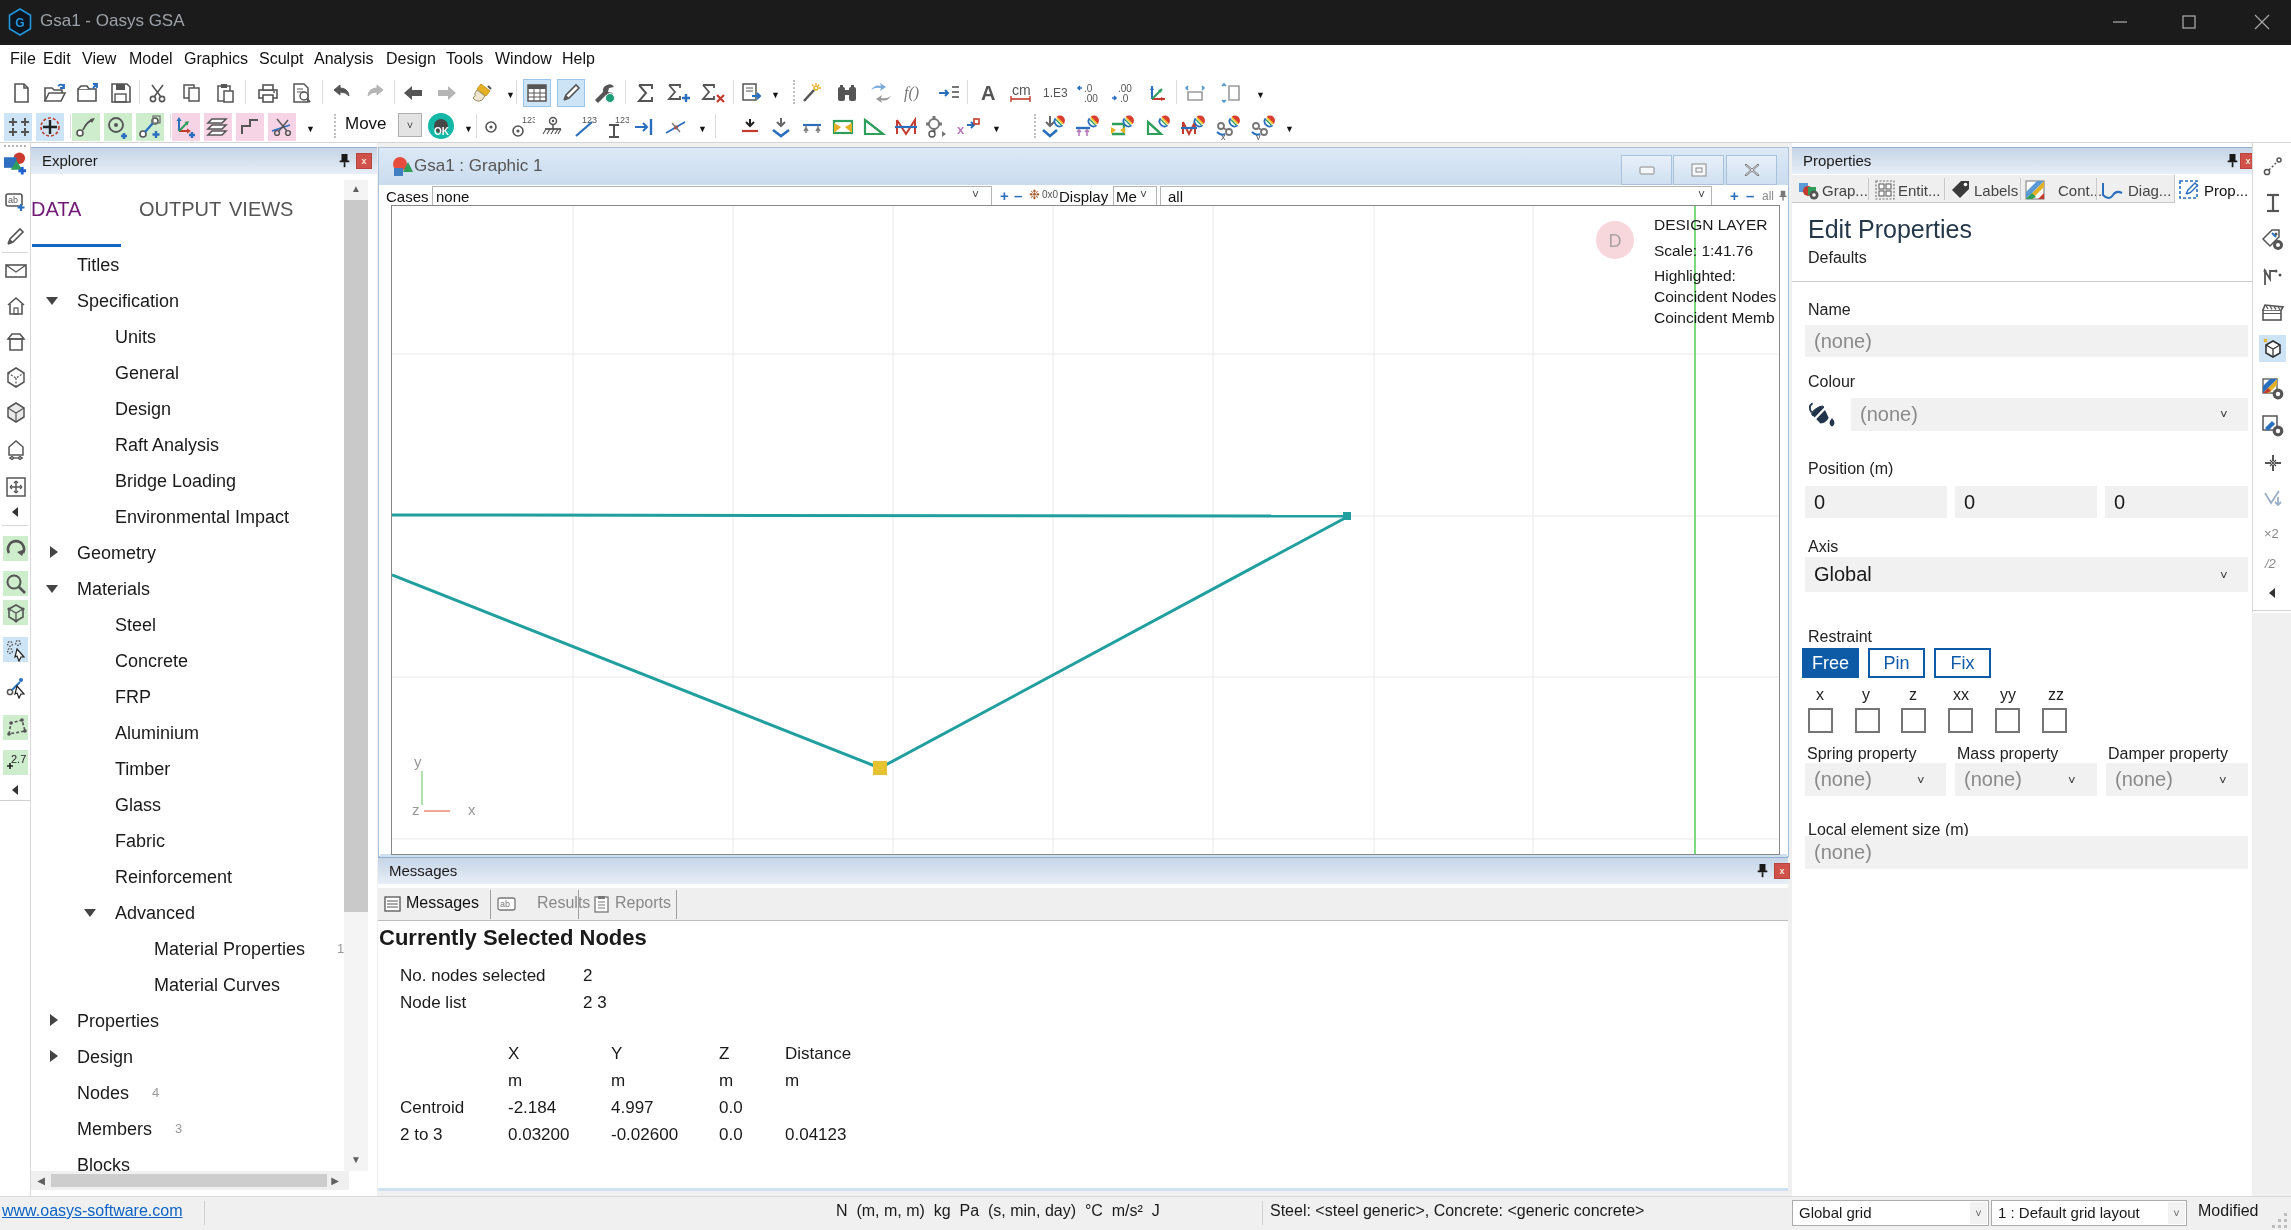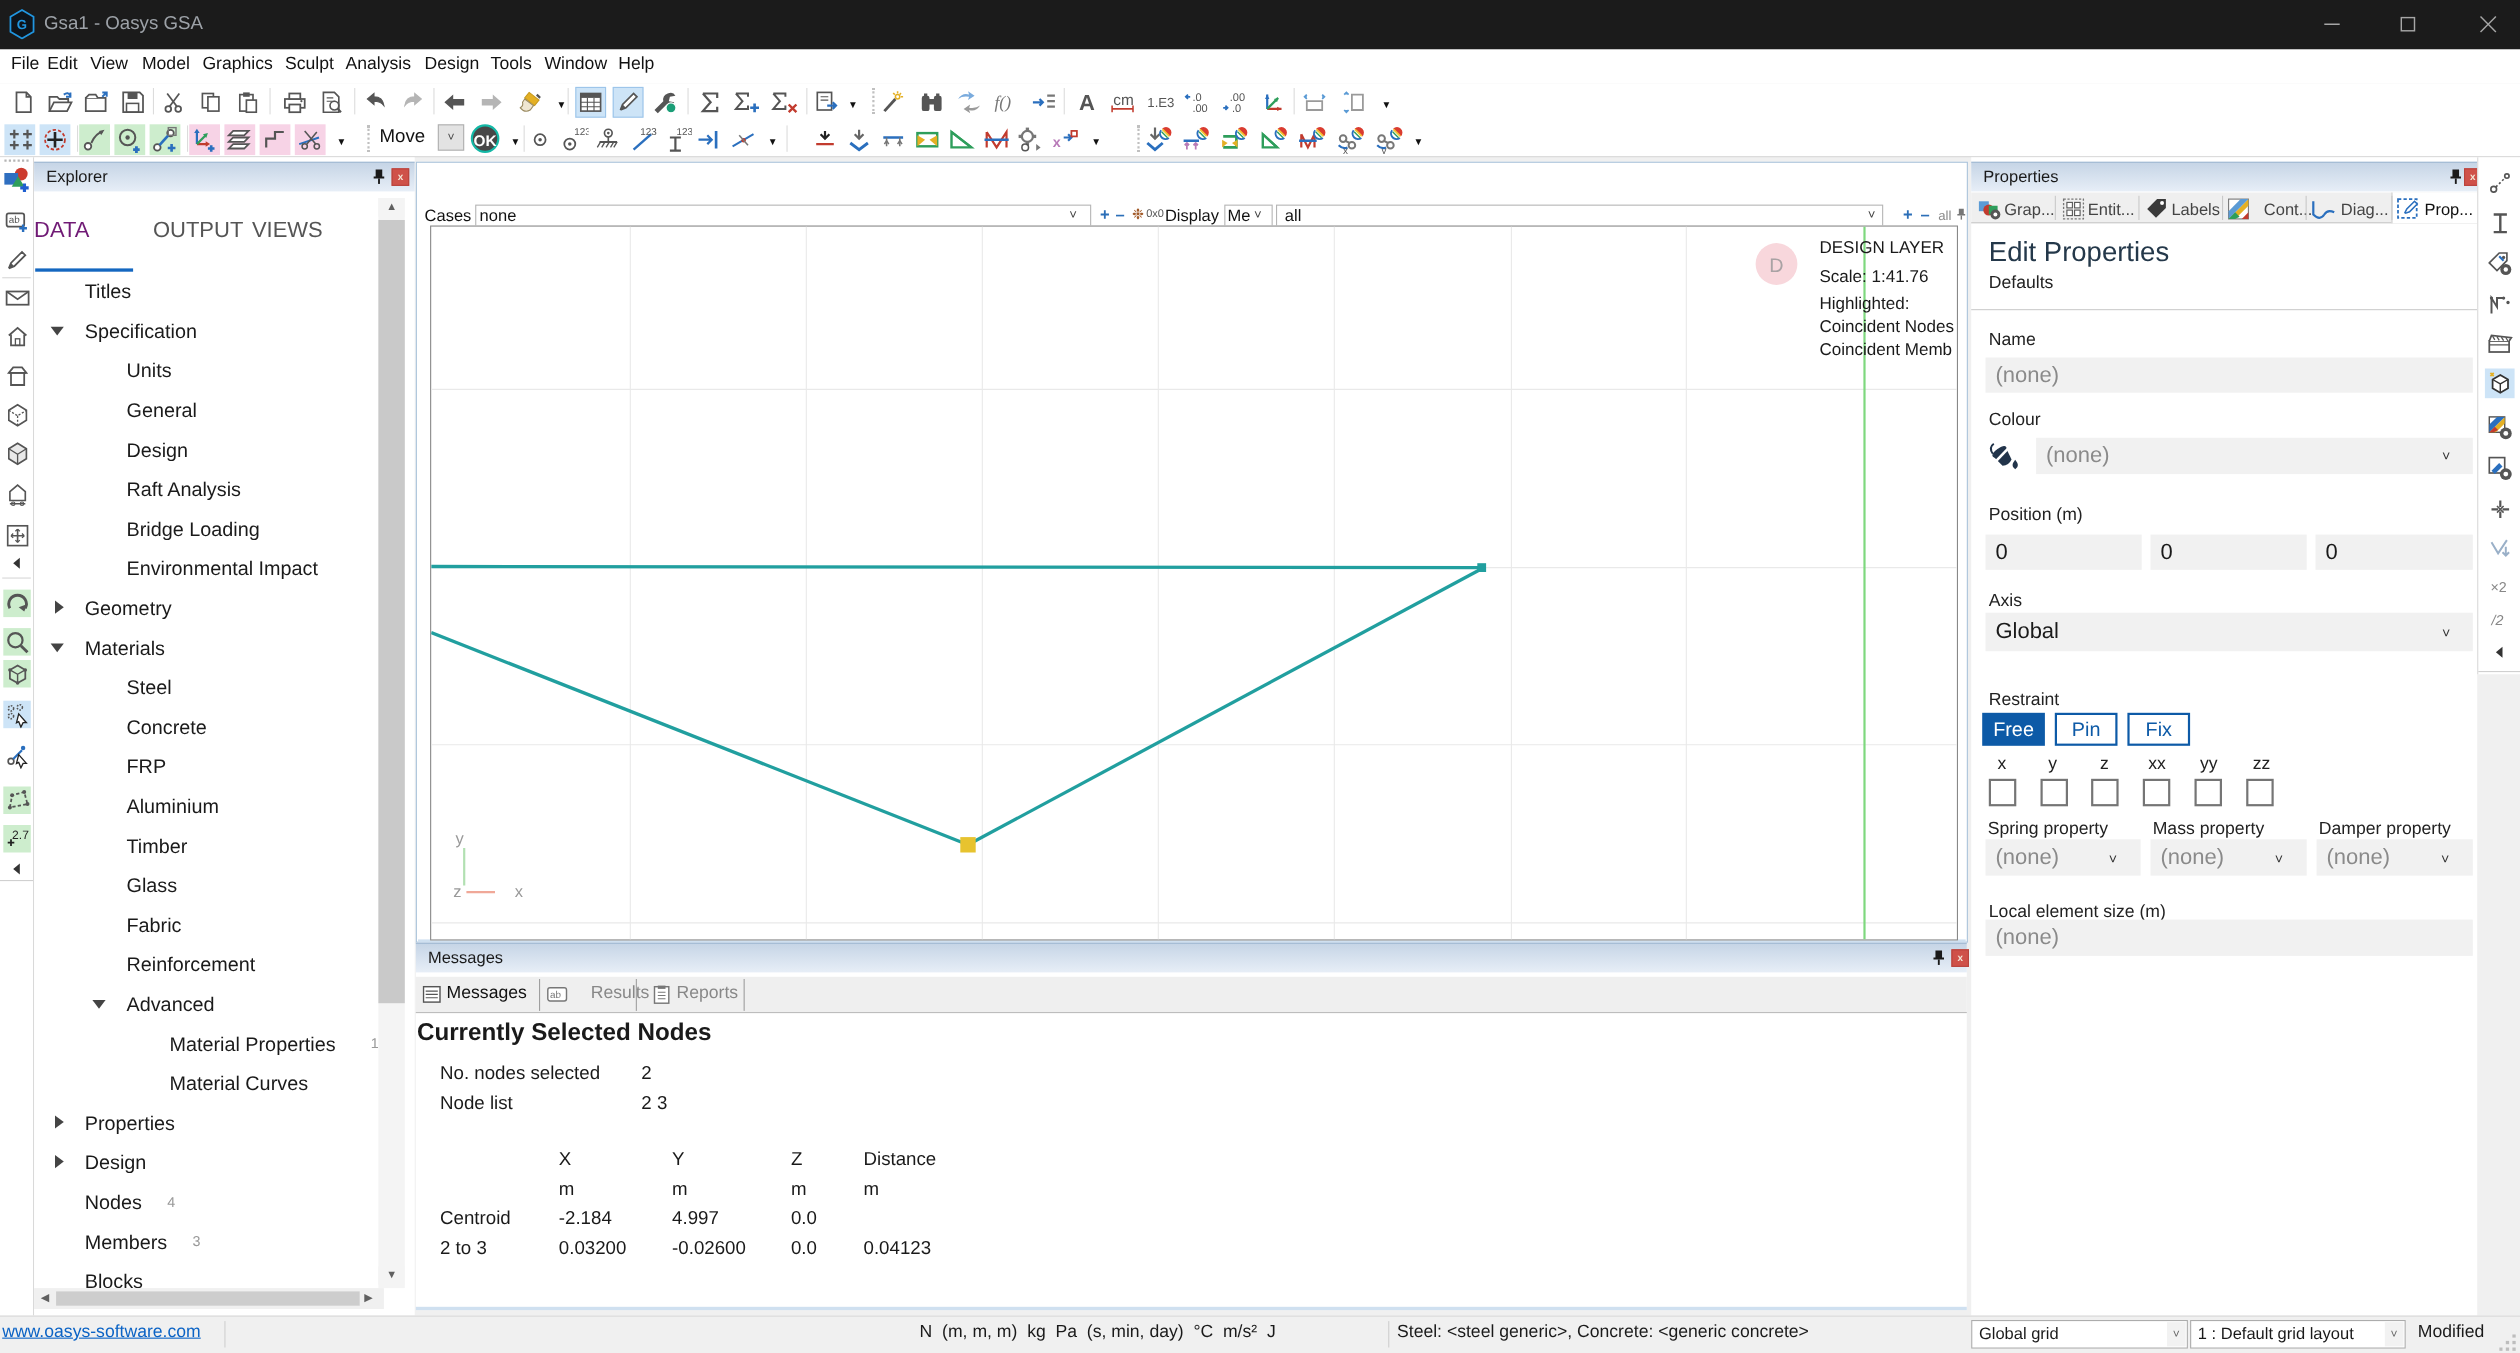--- a/index.html
+++ b/index.html
@@ -668,21 +668,21 @@
 <div class="tbsep" style="left:476px"></div>
 <div class="tbsep" style="left:715px"></div>
 <div style="position:absolute;left:1034px;top:4px;width:2px;height:24px;border-left:2px dotted #c0c0c0"></div>
 <div class="dd" style="left:306px">▼</div>
 <div class="dd" style="left:464px">▼</div>
 <div class="dd" style="left:698px">▼</div>
 <div class="dd" style="left:992px">▼</div>
 <div class="dd" style="left:1285px">▼</div>
 <span style="position:absolute;left:345px;top:4px;font-size:17px;color:#111">Move</span>
 <div style="position:absolute;left:398px;top:3px;width:24px;height:24px;background:#e3e3e3;border:1px solid #b0b0b0;color:#444;font-size:11px;text-align:center;line-height:22px">˅</div>
-<div style="position:absolute;left:428px;top:3px;width:26px;height:26px;border-radius:13px;background:#474747;color:#fff;font-size:14px;font-weight:bold;text-align:center;line-height:26px;border:2px solid #14b8a6">OK</div>
+<div style="position:absolute;left:428px;top:3px;width:26px;height:26px;border-radius:13px;background:#474747;color:#fff;font-size:10px;font-weight:bold;line-height:26px;border:6px solid #14b8a6">OK</div>
 </div>
 
 <div class="abs" id="leftstrip">
 <div style="position:absolute;left:4px;top:2px;width:22px;height:3px;border-top:2px dotted #b5b5b5"></div>
 <div class="lsi " style="top:8px">
       <svg width="26" height="26" viewBox="0 0 26 26">
         <circle cx="17" cy="7" r="6" fill="#cc3b2f"></circle>
         <rect x="1" y="6" width="13" height="11" fill="#2f6fc0"></rect>
         <polygon points="8,19 20,19 14,9" fill="#2e9e5b"></polygon>
         <path d="M20 16 v8 m-4 -4 h8" stroke="#1f5fd0" stroke-width="3"></path>
@@ -872,20 +872,44 @@
   <div class="abs" style="left:313px;top:37px;width:24px;height:17px;background:#f4f4f4;color:#606060;font-size:10px;text-align:center;line-height:17px">▲</div>
   <div class="abs" style="left:313px;top:1008px;width:24px;height:17px;background:#f4f4f4;color:#606060;font-size:10px;text-align:center;line-height:17px">▼</div>
   <div class="abs" style="left:313px;top:57px;width:24px;height:712px;background:#c9c9c9"></div>
   <div class="abs" style="left:0px;top:1028px;width:318px;height:19px;background:#f0f0f0"></div>
   <div class="abs" style="left:2px;top:1029px;width:16px;height:17px;color:#606060;font-size:10px;text-align:center;line-height:17px">◀</div>
   <div class="abs" style="left:296px;top:1029px;width:16px;height:17px;color:#606060;font-size:10px;text-align:center;line-height:17px">▶</div>
   <div class="abs" style="left:20px;top:1031px;width:276px;height:13px;background:#cdcdcd"></div>
 </div>
 
 <div class="abs" id="gwin">
+  <div id="gtitle">
+    <svg class="abs" style="left:13px;top:8px" width="22" height="22" viewBox="0 0 22 22">
+      <circle cx="8" cy="8" r="7" fill="#e84c3d"></circle>
+      <polygon points="11,16 21,16 16,6" fill="#2e9e5b"></polygon>
+      <rect x="2" y="12" width="9" height="8" fill="#3f7fc1"></rect>
+    </svg>
+    <span class="t">Gsa1 : Graphic 1</span>
+    <div class="gbtn" style="left:1242px">
+        <svg width="18" height="12">
+          <rect x="2" y="3" width="14" height="7" rx="1" fill="#f5f8fb" stroke="#8a8a8a"></rect>
+        </svg>
+      </div>
+    <div class="gbtn" style="left:1294px">
+        <svg width="16" height="14">
+          <rect x="1" y="1" width="14" height="12" fill="#f5f8fb" stroke="#8a8a8a"></rect>
+          <rect x="5" y="5" width="6" height="4" fill="none" stroke="#8a8a8a"></rect>
+        </svg>
+      </div>
+    <div class="gbtn" style="left:1347px">
+        <svg width="16" height="14">
+          <path d="M2 1 L8 6 L14 1 L15 2 L9 7 L15 12 L14 13 L8 8 L2 13 L1 12 L7 7 L1 2 Z" fill="#eef3f8" stroke="#777" stroke-width="1"></path>
+        </svg>
+      </div>
+  </div>
   <div id="gtoolrow">
     <span class="abs" style="left:6px;top:3px">Cases</span>
     <span class="abs" style="left:56px;top:3px">none</span>
     <span class="abs" style="left:592px;top:3px;color:#444;font-size:12px">˅</span>
     <div class="abs" style="left:52px;top:1px;width:560px;height:25px;border:1px solid #b5b5b5"></div>
     <span class="abs" style="left:620px;top:2px;color:#2c6fb8;font-weight:bold">+</span>
     <span class="abs" style="left:634px;top:2px;color:#2c6fb8;font-weight:bold">–</span>
     <span class="abs" style="left:649px;top:2px;color:#a25b2a;font-size:13px">❉</span>
     <span class="abs" style="left:662px;top:4px;color:#555;font-size:10px">0x0</span>
     <span class="abs" style="left:679px;top:3px">Display</span>

